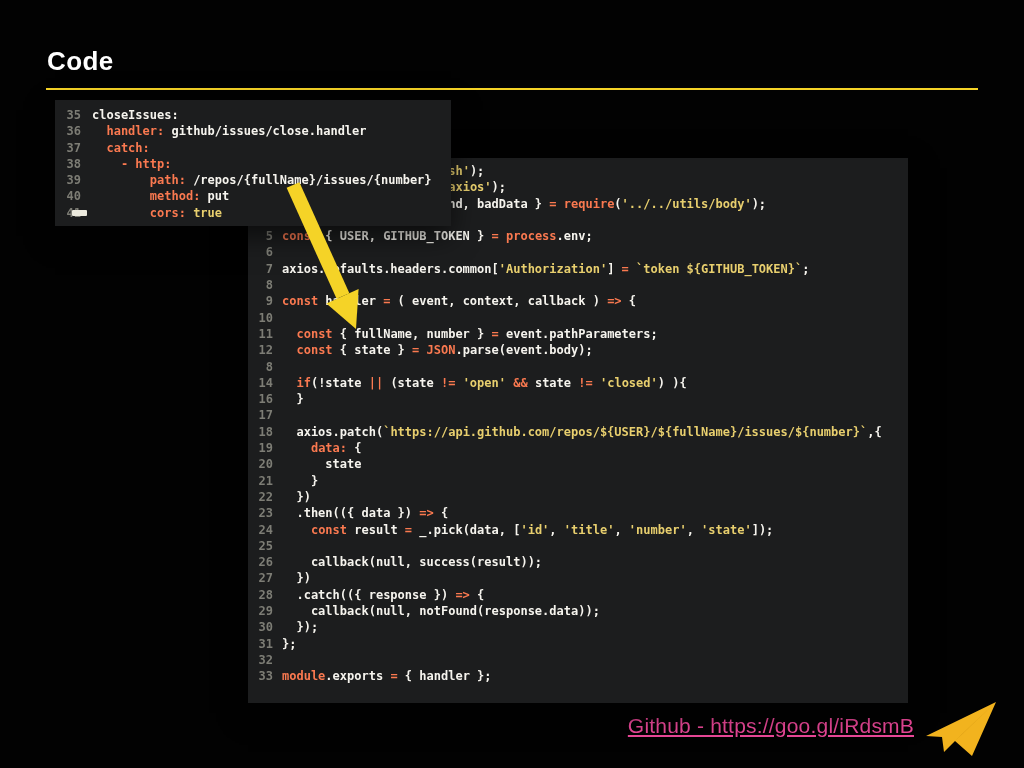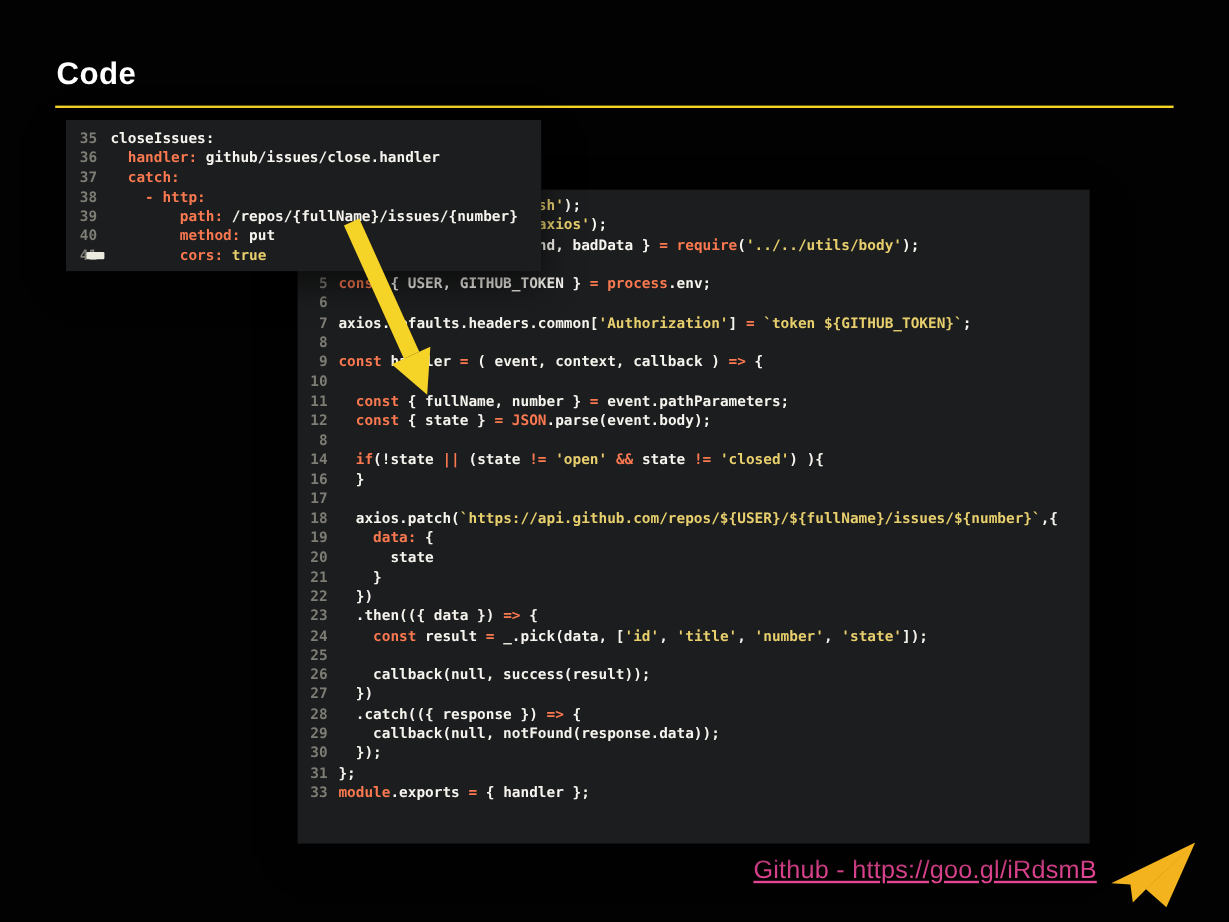--- a/index.html
+++ b/index.html
@@ -81,20 +81,21 @@
       <div class="code-line"><span class="ln">22</span><span class="code"><span class="tok-p">  })</span></span></div>
       <div class="code-line"><span class="ln">23</span><span class="code"><span class="tok-p">  .then(({ data }) </span><span class="tok-k">=&gt;</span><span class="tok-p"> {</span></span></div>
       <div class="code-line"><span class="ln">24</span><span class="code"><span class="tok-p">    </span><span class="tok-k">const</span><span class="tok-p"> result </span><span class="tok-k">=</span><span class="tok-p"> _.pick(data, [</span><span class="tok-s">'id'</span><span class="tok-p">, </span><span class="tok-s">'title'</span><span class="tok-p">, </span><span class="tok-s">'number'</span><span class="tok-p">, </span><span class="tok-s">'state'</span><span class="tok-p">]);</span></span></div>
       <div class="code-line"><span class="ln">25</span><span class="code"></span></div>
       <div class="code-line"><span class="ln">26</span><span class="code"><span class="tok-p">    callback(null, success(result));</span></span></div>
       <div class="code-line"><span class="ln">27</span><span class="code"><span class="tok-p">  })</span></span></div>
       <div class="code-line"><span class="ln">28</span><span class="code"><span class="tok-p">  .catch(({ response }) </span><span class="tok-k">=&gt;</span><span class="tok-p"> {</span></span></div>
       <div class="code-line"><span class="ln">29</span><span class="code"><span class="tok-p">    callback(null, notFound(response.data));</span></span></div>
       <div class="code-line"><span class="ln">30</span><span class="code"><span class="tok-p">  });</span></span></div>
       <div class="code-line"><span class="ln">31</span><span class="code"><span class="tok-p">};</span></span></div>
+      <div class="code-line"><span class="ln">32</span><span class="code"></span></div>
       <div class="code-line"><span class="ln">33</span><span class="code"><span class="tok-k">module</span><span class="tok-p">.exports </span><span class="tok-k">=</span><span class="tok-p"> { handler };</span></span></div>
     </div>
 
   <div class="win win-yaml">
       <div class="code-line"><span class="ln">35</span><span class="code"><span class="tok-p">closeIssues:</span></span></div>
       <div class="code-line"><span class="ln">36</span><span class="code"><span class="tok-k">  handler:</span><span class="tok-p"> github/issues/close.handler</span></span></div>
       <div class="code-line"><span class="ln">37</span><span class="code"><span class="tok-k">  catch:</span></span></div>
       <div class="code-line"><span class="ln">38</span><span class="code"><span class="tok-k">    - http:</span></span></div>
       <div class="code-line"><span class="ln">39</span><span class="code"><span class="tok-k">        path:</span><span class="tok-p"> /repos/{fullName}/issues/{number}</span></span></div>
       <div class="code-line"><span class="ln">40</span><span class="code"><span class="tok-k">        method:</span><span class="tok-p"> put</span></span></div>

